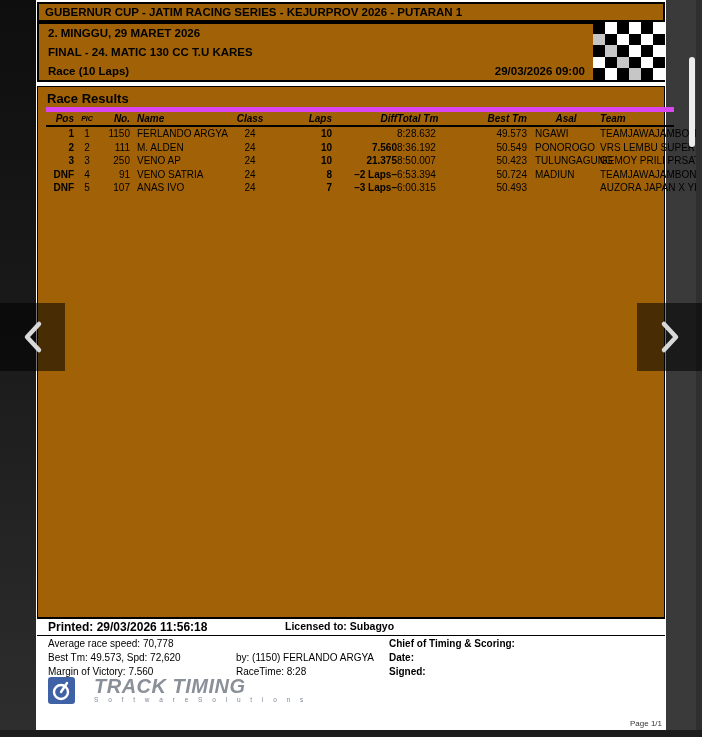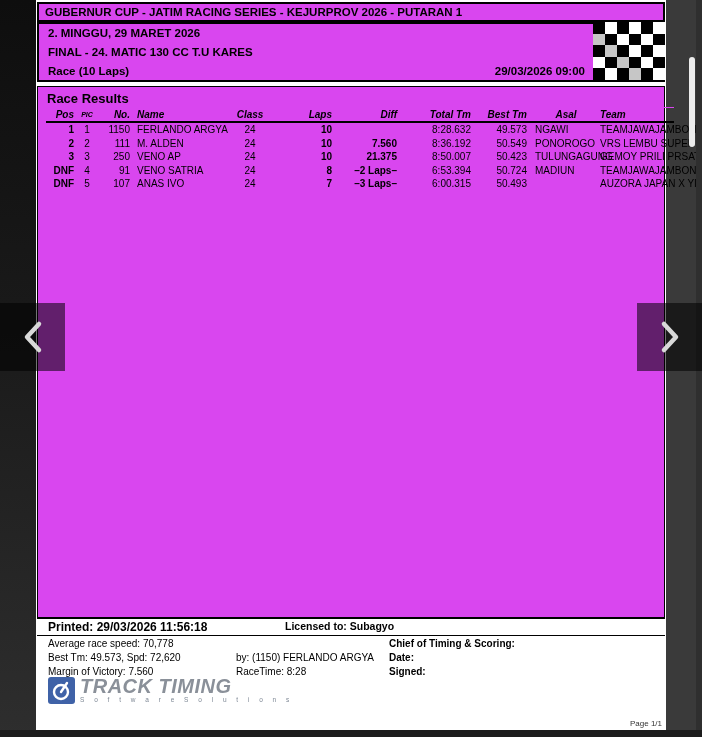--- a/index.html
+++ b/index.html
@@ -18,68 +18,68 @@
     background:#ececec;border-radius:3px;}
   .nav-overlay{position:absolute;top:303px;width:65px;height:68px;
     background:rgba(0,0,0,0.55);display:flex;align-items:center;justify-content:center;cursor:pointer;}
   .nav-overlay.left{left:0;}
   .nav-overlay.right{left:637px;}
   .nav-overlay svg{display:block;}
 
   
   .page{position:absolute;left:36px;top:0;width:630px;height:730px;background:#ffffff;}
 
-  .box{position:absolute;left:1px;right:1px;border:2px solid #000;background:#d946ef;}
+  .box{position:absolute;left:1px;right:1px;border:2px solid #000;background:#a16207;}
   .title-box{top:2px;height:16px;line-height:16px;font-weight:bold;font-size:11.5px;padding-left:6px;}
   .info-box{top:22px;height:56px;}
   .info-line{position:absolute;font-weight:bold;font-size:11.5px;white-space:nowrap;}
   .il-date{left:9px;top:3px;}
   .il-circuit{left:312px;top:3px;}
   .il-final{left:9px;top:22px;}
   .il-race{left:9px;top:41px;}
   .il-datetime{position:absolute;right:78px;top:41px;font-weight:bold;font-size:11.5px;}
   .flag{position:absolute;right:-2px;top:-2px;width:72px;height:58px;
     display:grid;grid-template-columns:repeat(6,1fr);grid-template-rows:repeat(5,1fr);}
 
   .results-box{top:86px;height:531px;border-width:1.5px;}
   .results-title{font-weight:bold;font-size:13px;padding:4px 0 0 9px;}
 
   table.results{border-collapse:collapse;table-layout:fixed;width:610px;margin:1px 0 0 8px;}
   table.results th{font-style:italic;font-weight:bold;font-size:10px;padding:1px 0;
-    border-top:1px solid #d946ef;border-bottom:2px solid #000;white-space:nowrap;}
+    border-top:5px solid #d946ef;border-bottom:2px solid #000;white-space:nowrap;}
   table.results td{font-size:10px;padding:0;line-height:13.5px;white-space:nowrap;overflow:visible;}
   .c-pos{width:28px;text-align:right;}
   .c-pic{width:26px;text-align:center;}
   .c-no{width:30px;text-align:right;}
   .c-name{width:84px;text-align:left;padding-left:7px !important;}
   .c-class{width:58px;text-align:center;}
   .c-laps{width:53px;text-align:right;}
   .c-diff{width:65px;text-align:right;}
-  .c-total{width:74px;text-align:right;}
+  .c-total{width:74px;text-align:left;}
   .c-best{width:56px;text-align:right;}
   .c-asal{width:62px;text-align:left;padding-left:8px !important;}
   .c-team{width:74px;text-align:left;padding-left:3px !important;}
   td.c-pos,td.c-laps,td.c-diff{font-weight:bold;}
   td.c-pic{font-size:6px;}
   td.c-class{font-size:6px;}
   td.c-asal{font-size:5.5px;}
   td.c-team{font-size:5.5px;}
 
   
   .printed-row{position:absolute;left:1px;right:1px;top:617px;height:16px;
     border-top:2px solid #000;border-bottom:1px solid #000;background:#fff;}
   .printed-row .printed{position:absolute;left:11px;top:1px;font-weight:bold;font-size:12px;}
   .printed-row .licensed{position:absolute;left:248px;top:1px;font-weight:bold;font-size:10.5px;}
   .fstat{position:absolute;font-size:10px;line-height:14px;white-space:nowrap;}
   .fstat-left{left:12px;top:637px;}
   .fstat-mid{left:200px;top:651px;}
   .fstat-right{left:353px;top:637px;font-weight:bold;}
   .logo{position:absolute;left:12px;top:677px;display:flex;align-items:flex-start;}
   .logo-mark{width:27px;height:27px;border-radius:3px;display:flex;align-items:center;justify-content:center;}
-  .logo-text{margin-left:5px;}
+  .logo-text{margin-left:19px;}
   .logo-name{font-size:20px;font-weight:bold;font-style:italic;color:#8a9099;line-height:19px;letter-spacing:0.5px;}
   .logo-sub{font-size:6.5px;letter-spacing:4px;color:#7d8794;margin-top:0px;}
   .center-foot{position:absolute;left:219px;top:685px;width:150px;text-align:center;
     font-weight:bold;font-size:10.5px;line-height:15px;}
   .page-label{position:absolute;right:4px;top:719px;font-size:8px;color:#333;}
 </style>
 </head>
 <body>
 
 <div class="left-strip"></div>

